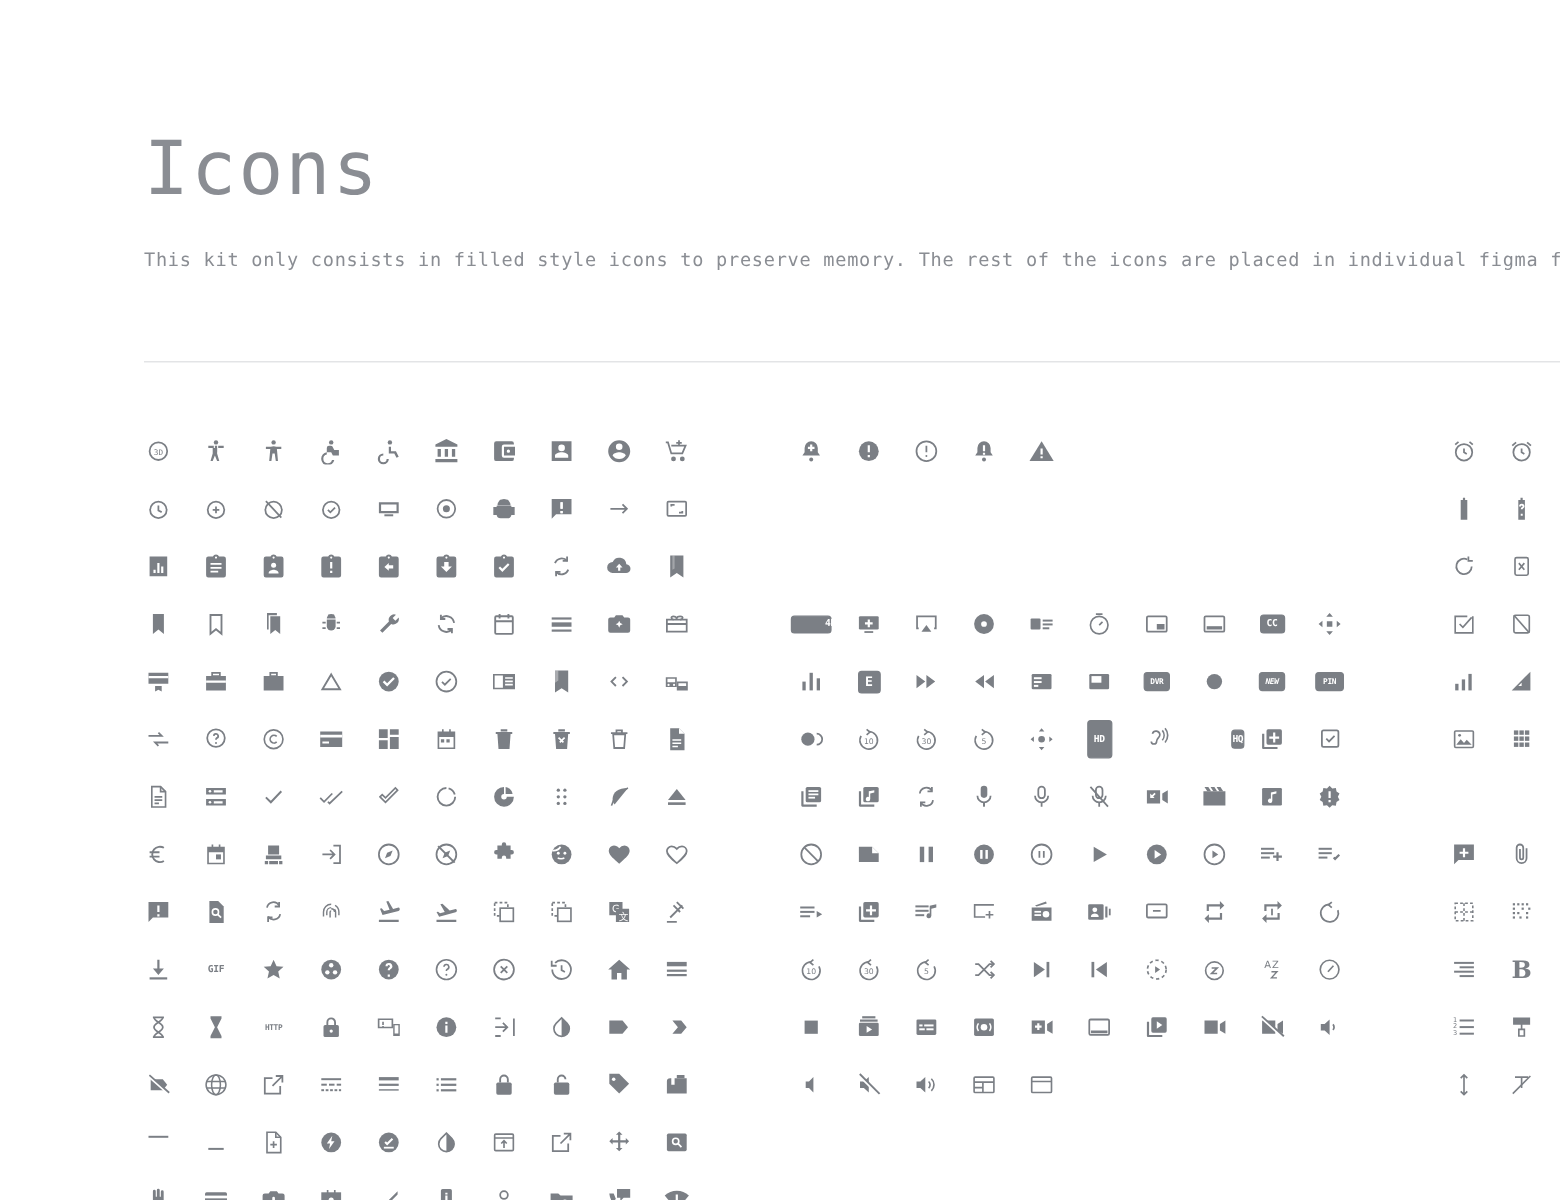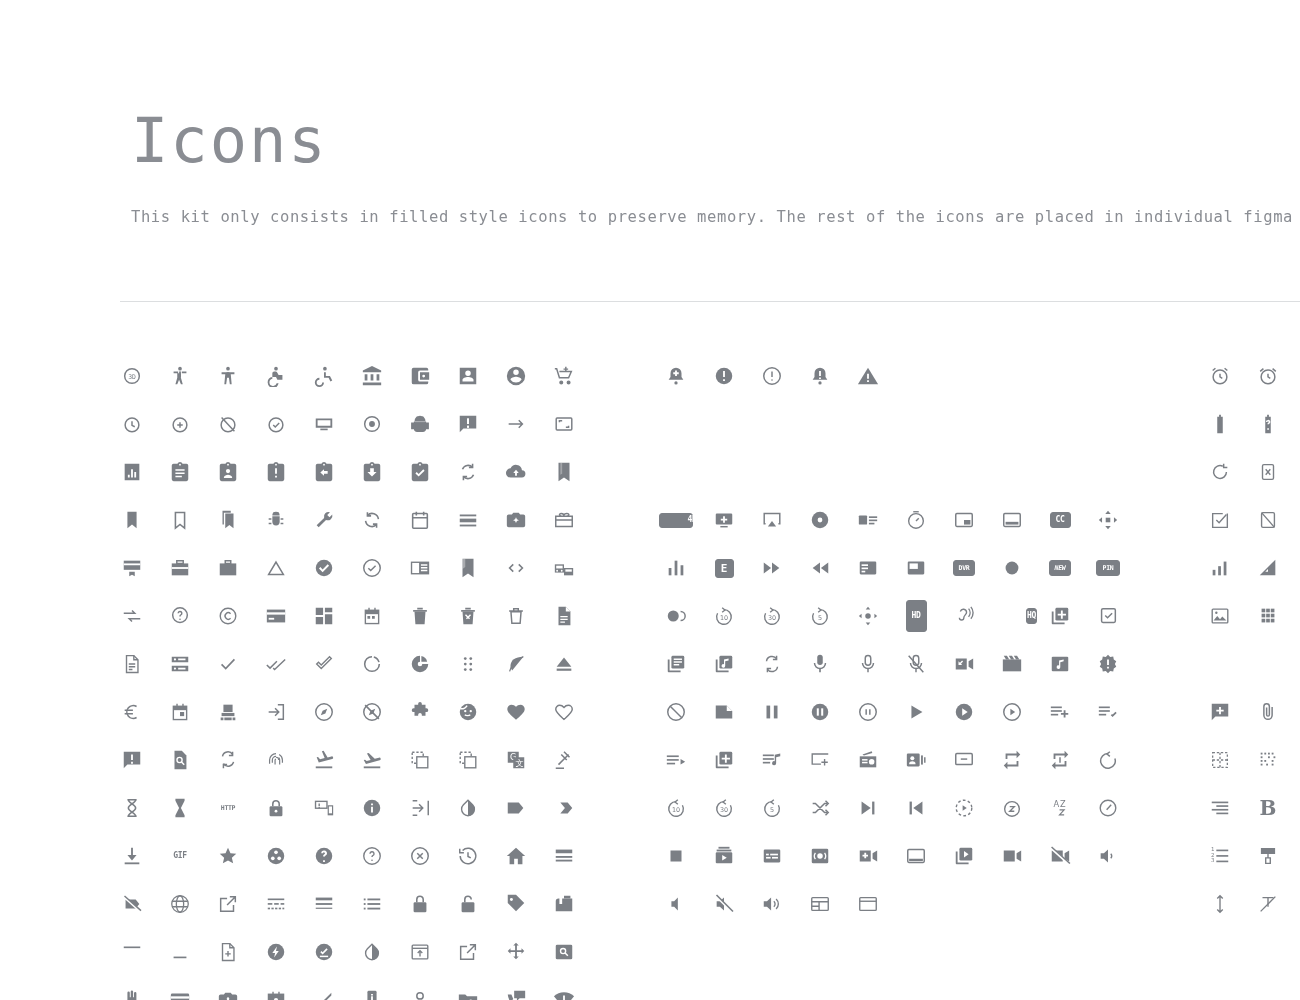--- a/index.html
+++ b/index.html
@@ -15,21 +15,20 @@
     color: #7c8086;
   }
   .page {
     position: relative;
     width: 1300px;
     height: 1000px;
     box-sizing: border-box;
   }
   .header {
     padding: 110px 0 0 120px;
-    margin-left: 11px;
   }
   .page-title {
     font-family: "DejaVu Sans Mono", "Liberation Mono", monospace;
     font-size: 62px;
     line-height: 1;
     letter-spacing: 2px;
     color: #8a8d93;
     margin: 0;
     font-weight: 400;
   }
@@ -902,20 +901,103 @@
                 <path d="M3 21h9"></path>
                 <path d="M6 17L17 6M12 3l6 6M9 6l6 6"></path>
               </svg>
             </span>
           </div>
       </div>
 
       <div class="row">
         <div class="cell">
             <span class="ico">
+              <svg width="22" height="22" viewBox="0 0 24 24" fill="#7b7f85">
+                <path d="M11 3h2v8h4l-5 6-5-6h4V3z"></path>
+                <rect x="4" y="19" width="16" height="2"></rect>
+              </svg>
+            </span>
+          </div>
+        <div class="cell">
+            <span class="ico">
+              <span class="txt">GIF</span>
+            </span>
+          </div>
+        <div class="cell">
+            <span class="ico">
+              <svg width="22" height="22" viewBox="0 0 24 24" fill="#7b7f85">
+                <path d="M12 3l2.7 5.9 6.3.6-4.8 4.3 1.4 6.2L12 16.8 6.4 20l1.4-6.2L3 9.5l6.3-.6L12 3z"></path>
+              </svg>
+            </span>
+          </div>
+        <div class="cell">
+            <span class="ico">
+              <svg width="22" height="22" viewBox="0 0 24 24" fill="#7b7f85">
+                <circle cx="12" cy="12" r="9"></circle>
+                <circle cx="8.5" cy="14.5" r="2" fill="#fff"></circle>
+                <circle cx="15.5" cy="14.5" r="2" fill="#fff"></circle>
+                <circle cx="12" cy="8" r="2" fill="#fff"></circle>
+              </svg>
+            </span>
+          </div>
+        <div class="cell">
+            <span class="ico">
+              <svg width="22" height="22" viewBox="0 0 24 24" fill="#7b7f85">
+                <circle cx="12" cy="12" r="9"></circle>
+                <path d="M11 16.5h2v2h-2zM12 6a3 3 0 0 0-3 3h2a1 1 0 1 1 1.6.8c-.8.6-1.6 1.3-1.6 2.7h2c0-.8 1.3-1.2 2-2.2A3 3 0 0 0 12 6z" fill="#fff"></path>
+              </svg>
+            </span>
+          </div>
+        <div class="cell">
+            <span class="ico">
+              <svg width="22" height="22" viewBox="0 0 24 24" fill="none" stroke="#7b7f85" stroke-width="1.5">
+                <circle cx="12" cy="12" r="9"></circle>
+                <path d="M9.8 9.5a2.2 2.2 0 1 1 3 2.1c-.6.3-.8.9-.8 1.6"></path>
+                <circle cx="12" cy="16.6" r="0.9" fill="#7b7f85" stroke="none"></circle>
+              </svg>
+            </span>
+          </div>
+        <div class="cell">
+            <span class="ico">
+              <svg width="22" height="22" viewBox="0 0 24 24" fill="none" stroke="#7b7f85" stroke-width="1.6">
+                <circle cx="12" cy="12" r="9"></circle>
+                <path d="M9 9l6 6M15 9l-6 6"></path>
+              </svg>
+            </span>
+          </div>
+        <div class="cell">
+            <span class="ico">
+              <svg width="22" height="22" viewBox="0 0 24 24" fill="none" stroke="#7b7f85" stroke-width="1.6">
+                <path d="M3.5 12a8.5 8.5 0 1 0 2.6-6.1"></path>
+                <path d="M3 4v4.5h4.5"></path>
+                <path d="M12 8v4.5l3 1.6"></path>
+              </svg>
+            </span>
+          </div>
+        <div class="cell">
+            <span class="ico">
+              <svg width="22" height="22" viewBox="0 0 24 24" fill="#7b7f85">
+                <path d="M12 3L2 12h3v9h5v-6h4v6h5v-9h3L12 3z"></path>
+              </svg>
+            </span>
+          </div>
+        <div class="cell">
+            <span class="ico">
+              <svg width="22" height="22" viewBox="0 0 24 24" fill="#7b7f85">
+                <rect x="3" y="5" width="18" height="4"></rect>
+                <rect x="3" y="12" width="18" height="2"></rect>
+                <rect x="3" y="16" width="18" height="2"></rect>
+              </svg>
+            </span>
+          </div>
+      </div>
+
+      <div class="row">
+        <div class="cell">
+            <span class="ico">
               <svg width="22" height="22" viewBox="0 0 24 24" fill="none" stroke="#7b7f85" stroke-width="1.6">
                 <path d="M7 3h10M7 21h10M8 3c0 4 8 5 8 9s-8 5-8 9"></path>
                 <path d="M16 3c0 4-8 5-8 9s8 5 8 9"></path>
               </svg>
             </span>
           </div>
         <div class="cell">
             <span class="ico">
               <svg width="22" height="22" viewBox="0 0 24 24" fill="#7b7f85">
                 <path d="M7 2h10v2l-4 8 4 8v2H7v-2l4-8-4-8V2z"></path>
@@ -975,103 +1057,20 @@
             <span class="ico">
               <svg width="22" height="22" viewBox="0 0 24 24" fill="#7b7f85">
                 <path d="M3 6h12l5 6-5 6H3V6z"></path>
               </svg>
             </span>
           </div>
         <div class="cell">
             <span class="ico">
               <svg width="22" height="22" viewBox="0 0 24 24" fill="#7b7f85">
                 <path d="M8 6h8l5 6-5 6H8l5-6-5-6z"></path>
-              </svg>
-            </span>
-          </div>
-      </div>
-
-      <div class="row">
-        <div class="cell">
-            <span class="ico">
-              <svg width="22" height="22" viewBox="0 0 24 24" fill="#7b7f85">
-                <path d="M11 3h2v8h4l-5 6-5-6h4V3z"></path>
-                <rect x="4" y="19" width="16" height="2"></rect>
-              </svg>
-            </span>
-          </div>
-        <div class="cell">
-            <span class="ico">
-              <span class="txt">GIF</span>
-            </span>
-          </div>
-        <div class="cell">
-            <span class="ico">
-              <svg width="22" height="22" viewBox="0 0 24 24" fill="#7b7f85">
-                <path d="M12 3l2.7 5.9 6.3.6-4.8 4.3 1.4 6.2L12 16.8 6.4 20l1.4-6.2L3 9.5l6.3-.6L12 3z"></path>
-              </svg>
-            </span>
-          </div>
-        <div class="cell">
-            <span class="ico">
-              <svg width="22" height="22" viewBox="0 0 24 24" fill="#7b7f85">
-                <circle cx="12" cy="12" r="9"></circle>
-                <circle cx="8.5" cy="14.5" r="2" fill="#fff"></circle>
-                <circle cx="15.5" cy="14.5" r="2" fill="#fff"></circle>
-                <circle cx="12" cy="8" r="2" fill="#fff"></circle>
-              </svg>
-            </span>
-          </div>
-        <div class="cell">
-            <span class="ico">
-              <svg width="22" height="22" viewBox="0 0 24 24" fill="#7b7f85">
-                <circle cx="12" cy="12" r="9"></circle>
-                <path d="M11 16.5h2v2h-2zM12 6a3 3 0 0 0-3 3h2a1 1 0 1 1 1.6.8c-.8.6-1.6 1.3-1.6 2.7h2c0-.8 1.3-1.2 2-2.2A3 3 0 0 0 12 6z" fill="#fff"></path>
-              </svg>
-            </span>
-          </div>
-        <div class="cell">
-            <span class="ico">
-              <svg width="22" height="22" viewBox="0 0 24 24" fill="none" stroke="#7b7f85" stroke-width="1.5">
-                <circle cx="12" cy="12" r="9"></circle>
-                <path d="M9.8 9.5a2.2 2.2 0 1 1 3 2.1c-.6.3-.8.9-.8 1.6"></path>
-                <circle cx="12" cy="16.6" r="0.9" fill="#7b7f85" stroke="none"></circle>
-              </svg>
-            </span>
-          </div>
-        <div class="cell">
-            <span class="ico">
-              <svg width="22" height="22" viewBox="0 0 24 24" fill="none" stroke="#7b7f85" stroke-width="1.6">
-                <circle cx="12" cy="12" r="9"></circle>
-                <path d="M9 9l6 6M15 9l-6 6"></path>
-              </svg>
-            </span>
-          </div>
-        <div class="cell">
-            <span class="ico">
-              <svg width="22" height="22" viewBox="0 0 24 24" fill="none" stroke="#7b7f85" stroke-width="1.6">
-                <path d="M3.5 12a8.5 8.5 0 1 0 2.6-6.1"></path>
-                <path d="M3 4v4.5h4.5"></path>
-                <path d="M12 8v4.5l3 1.6"></path>
-              </svg>
-            </span>
-          </div>
-        <div class="cell">
-            <span class="ico">
-              <svg width="22" height="22" viewBox="0 0 24 24" fill="#7b7f85">
-                <path d="M12 3L2 12h3v9h5v-6h4v6h5v-9h3L12 3z"></path>
-              </svg>
-            </span>
-          </div>
-        <div class="cell">
-            <span class="ico">
-              <svg width="22" height="22" viewBox="0 0 24 24" fill="#7b7f85">
-                <rect x="3" y="5" width="18" height="4"></rect>
-                <rect x="3" y="12" width="18" height="2"></rect>
-                <rect x="3" y="16" width="18" height="2"></rect>
               </svg>
             </span>
           </div>
       </div>
 
       <div class="row">
         <div class="cell">
             <span class="ico">
               <svg width="22" height="22" viewBox="0 0 24 24" fill="#7b7f85">
                 <path d="M5 7h11l4 5-4 5H5V7z"></path>

